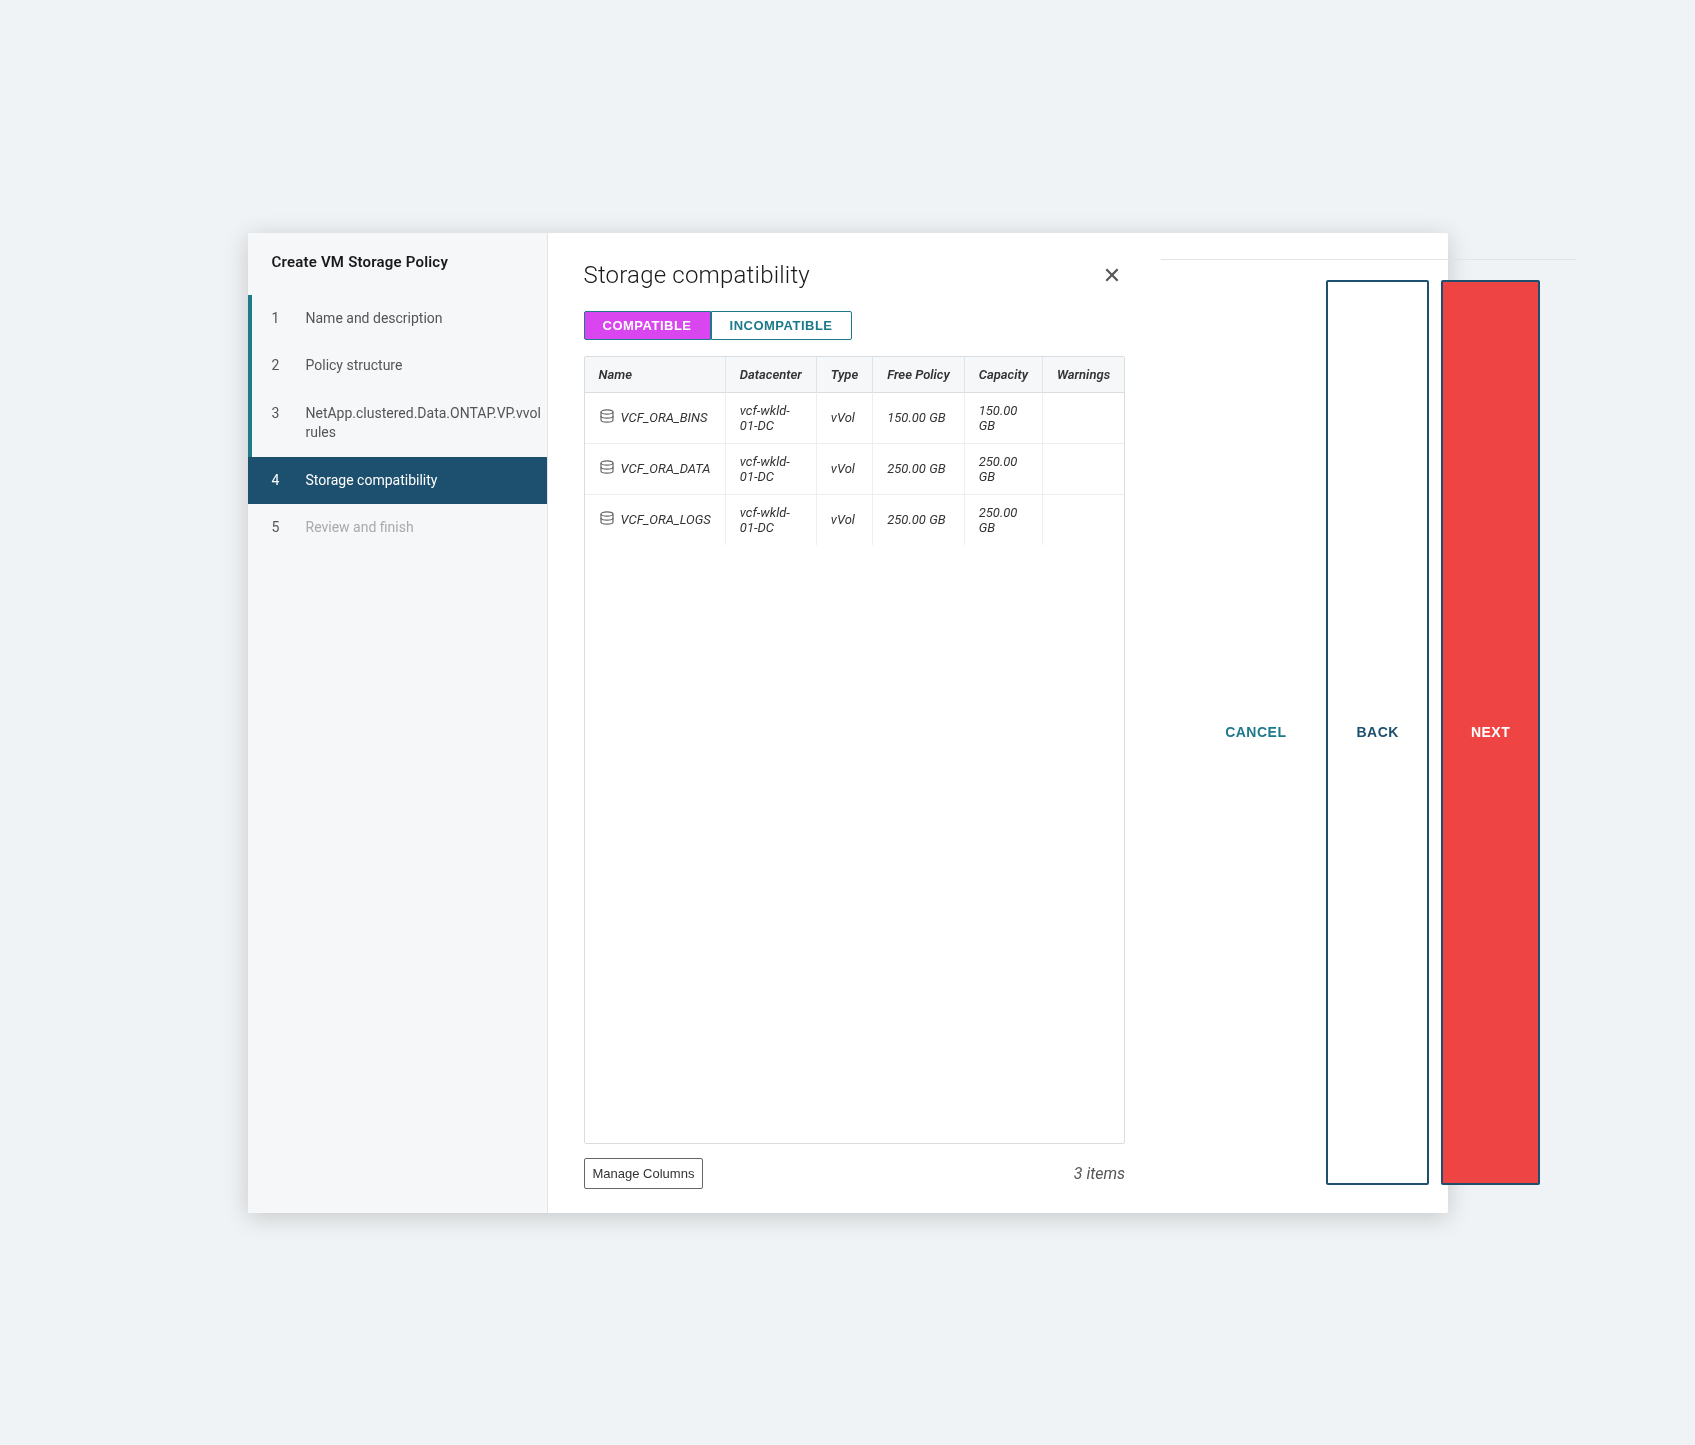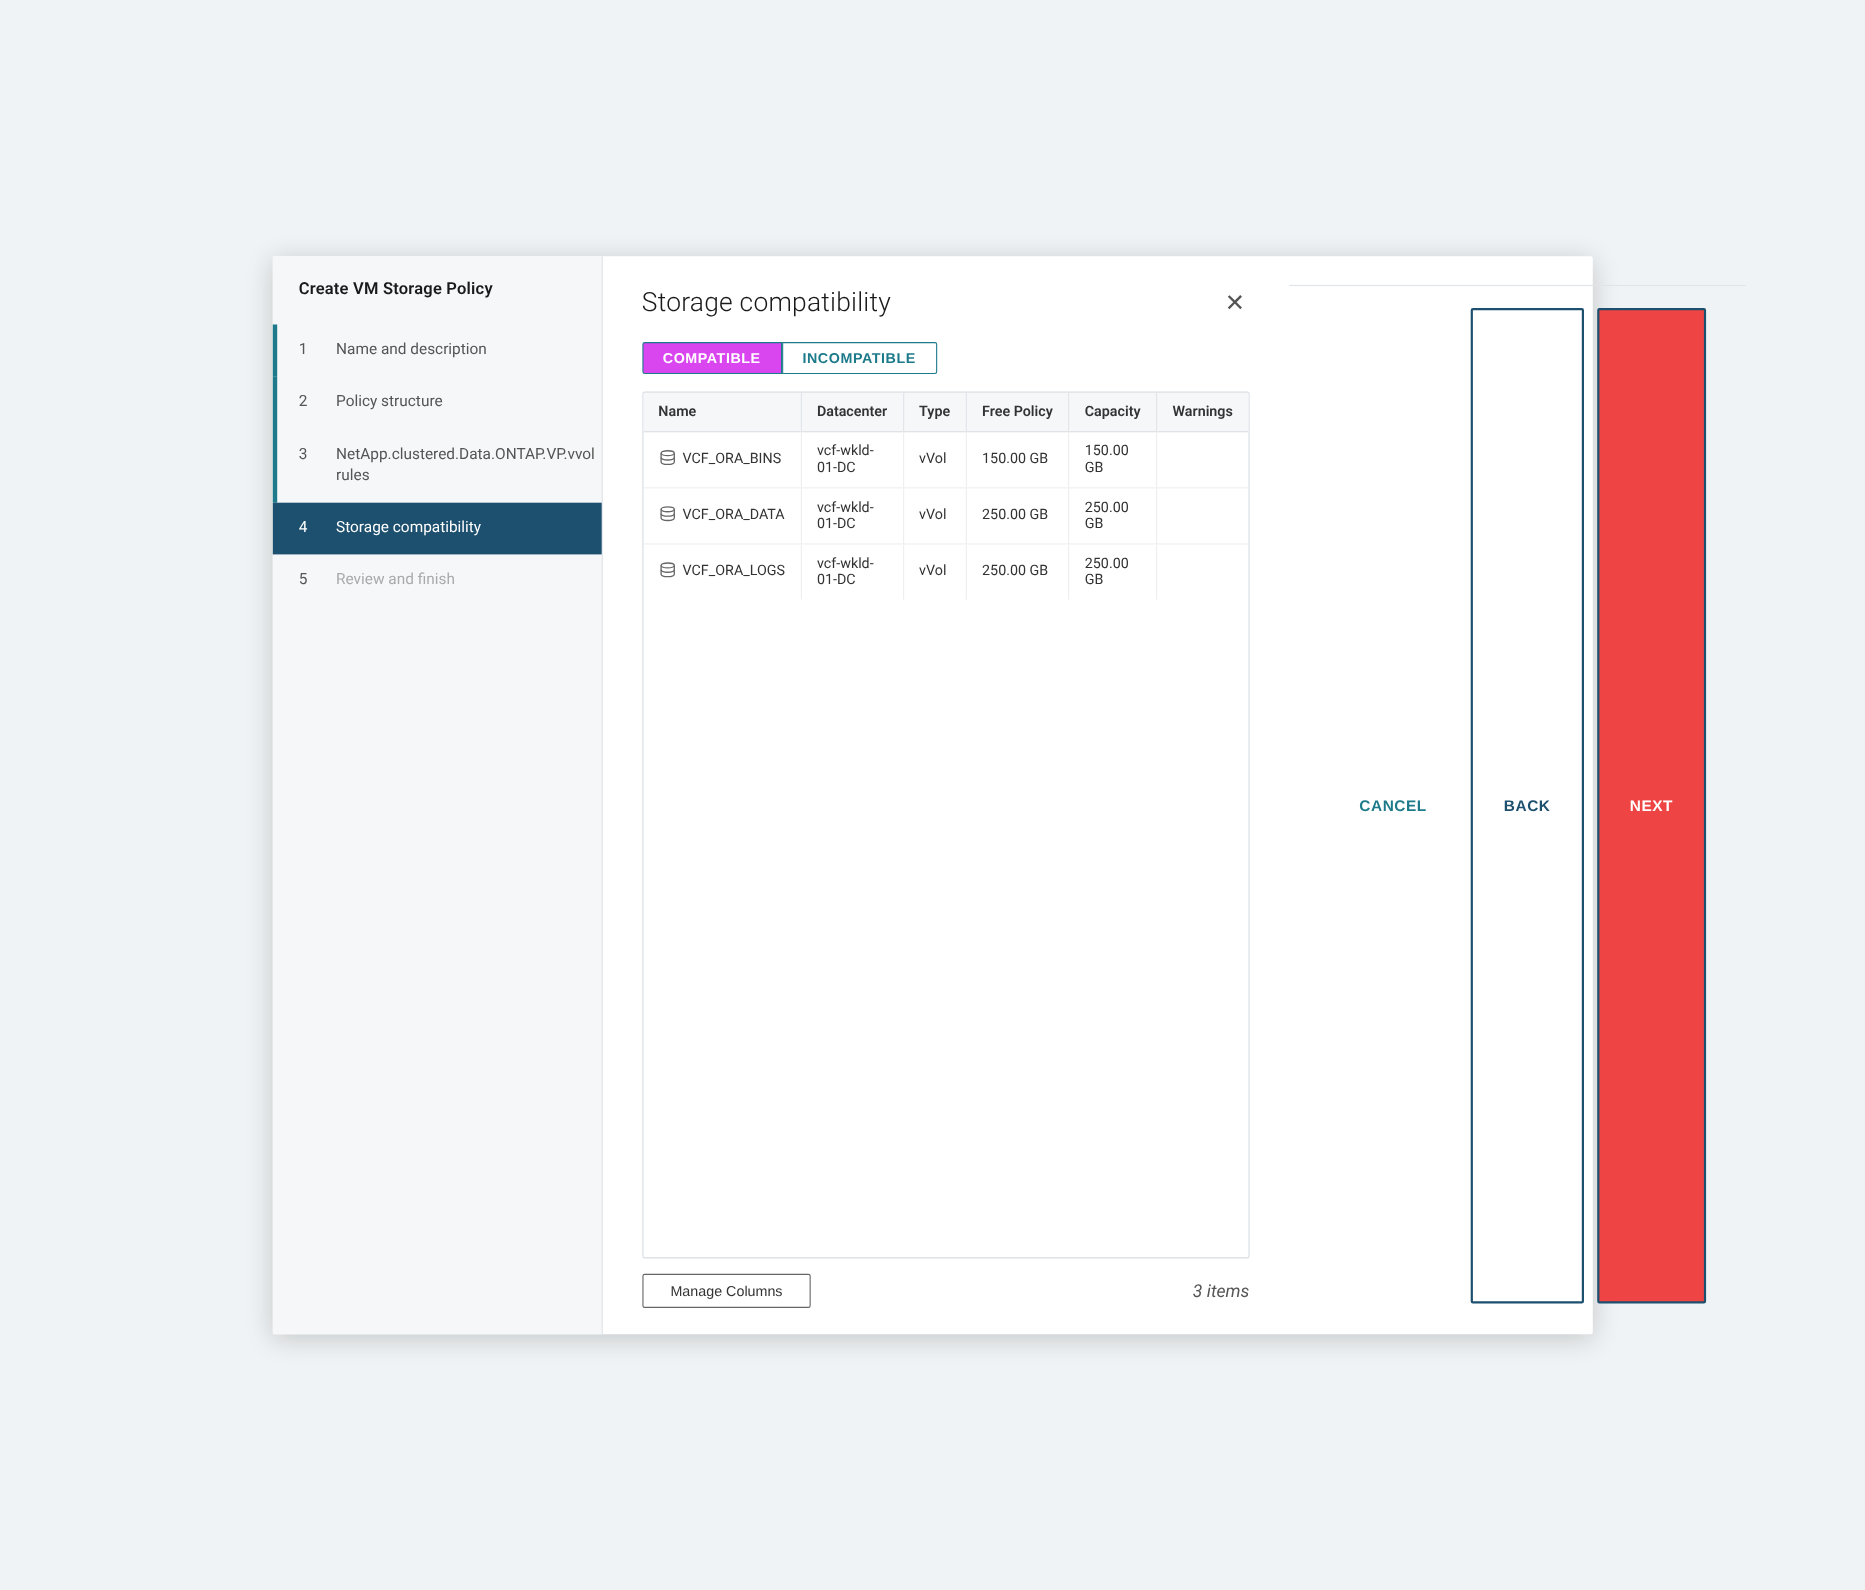--- a/index.html
+++ b/index.html
@@ -178,20 +178,21 @@
     .table-container {
       border: 1px solid #d8dde2;
       border-radius: 2px;
       flex: 1;
       overflow: auto;
     }
     table {
       width: 100%;
       border-collapse: collapse;
       font-size: 13px;
+      font-style: italic;
     }
     thead tr {
       background: #f5f7f9;
       border-bottom: 1px solid #d8dde2;
     }
     thead th {
       text-align: left;
       padding: 10px 14px;
       font-weight: 600;
       color: #333;
@@ -234,21 +235,21 @@
       align-items: center;
       justify-content: space-between;
       margin-top: 10px;
       padding: 4px 0;
     }
     .manage-columns-btn {
       border: 1px solid #666;
       background: #fff;
       color: #333;
       font-size: 13px;
-      padding: 7px 25px;
+      padding: 7px 8px;
       cursor: pointer;
       border-radius: 2px;
     }
     .items-count {
       font-size: 16px;
       color: #555;
       font-style: italic;
     }
     
     .modal-footer {

